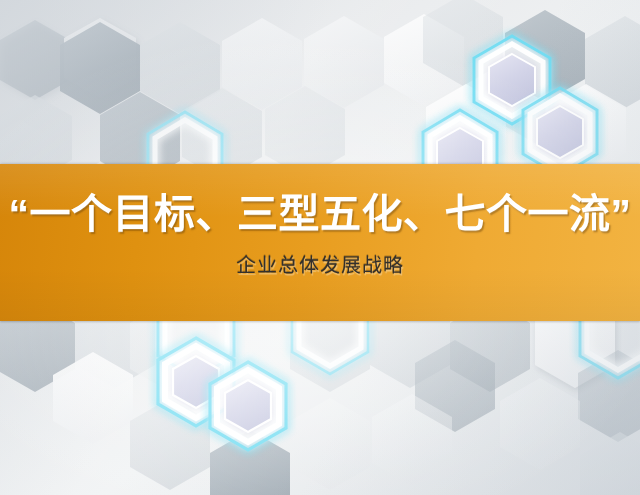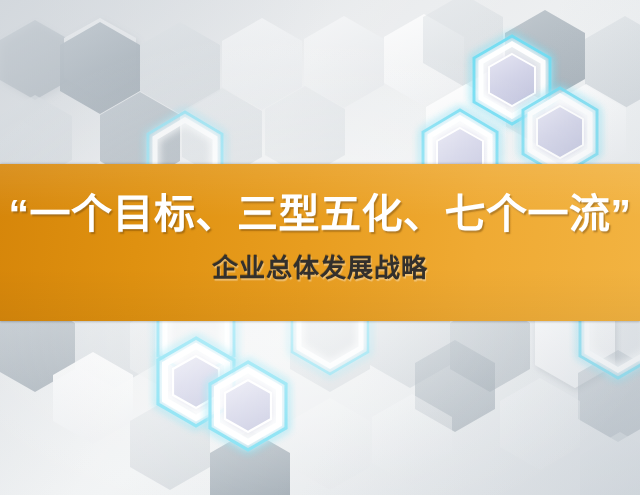--- a/index.html
+++ b/index.html
@@ -97,23 +97,23 @@
       1.5px 2px 1.5px rgba(90,52,0,0.40),
       0 1px 0 rgba(255,255,255,0.25);
   }
 
   #subtitle {
     position: relative;
     z-index: 2;
     margin: 0;
     padding: 0;
     margin-top: 18px;
-    font-size: 26px;
+    font-size: 20px;
     line-height: 1.1;
-    font-weight: 700;
+    font-weight: 400;
     letter-spacing: 1px;
     color: #33302c;
     white-space: nowrap;
     text-shadow:
       1px 1.5px 1px rgba(255,255,255,0.35),
       0 -1px 0 rgba(0,0,0,0.25);
   }
 </style>
 </head>
 <body>

